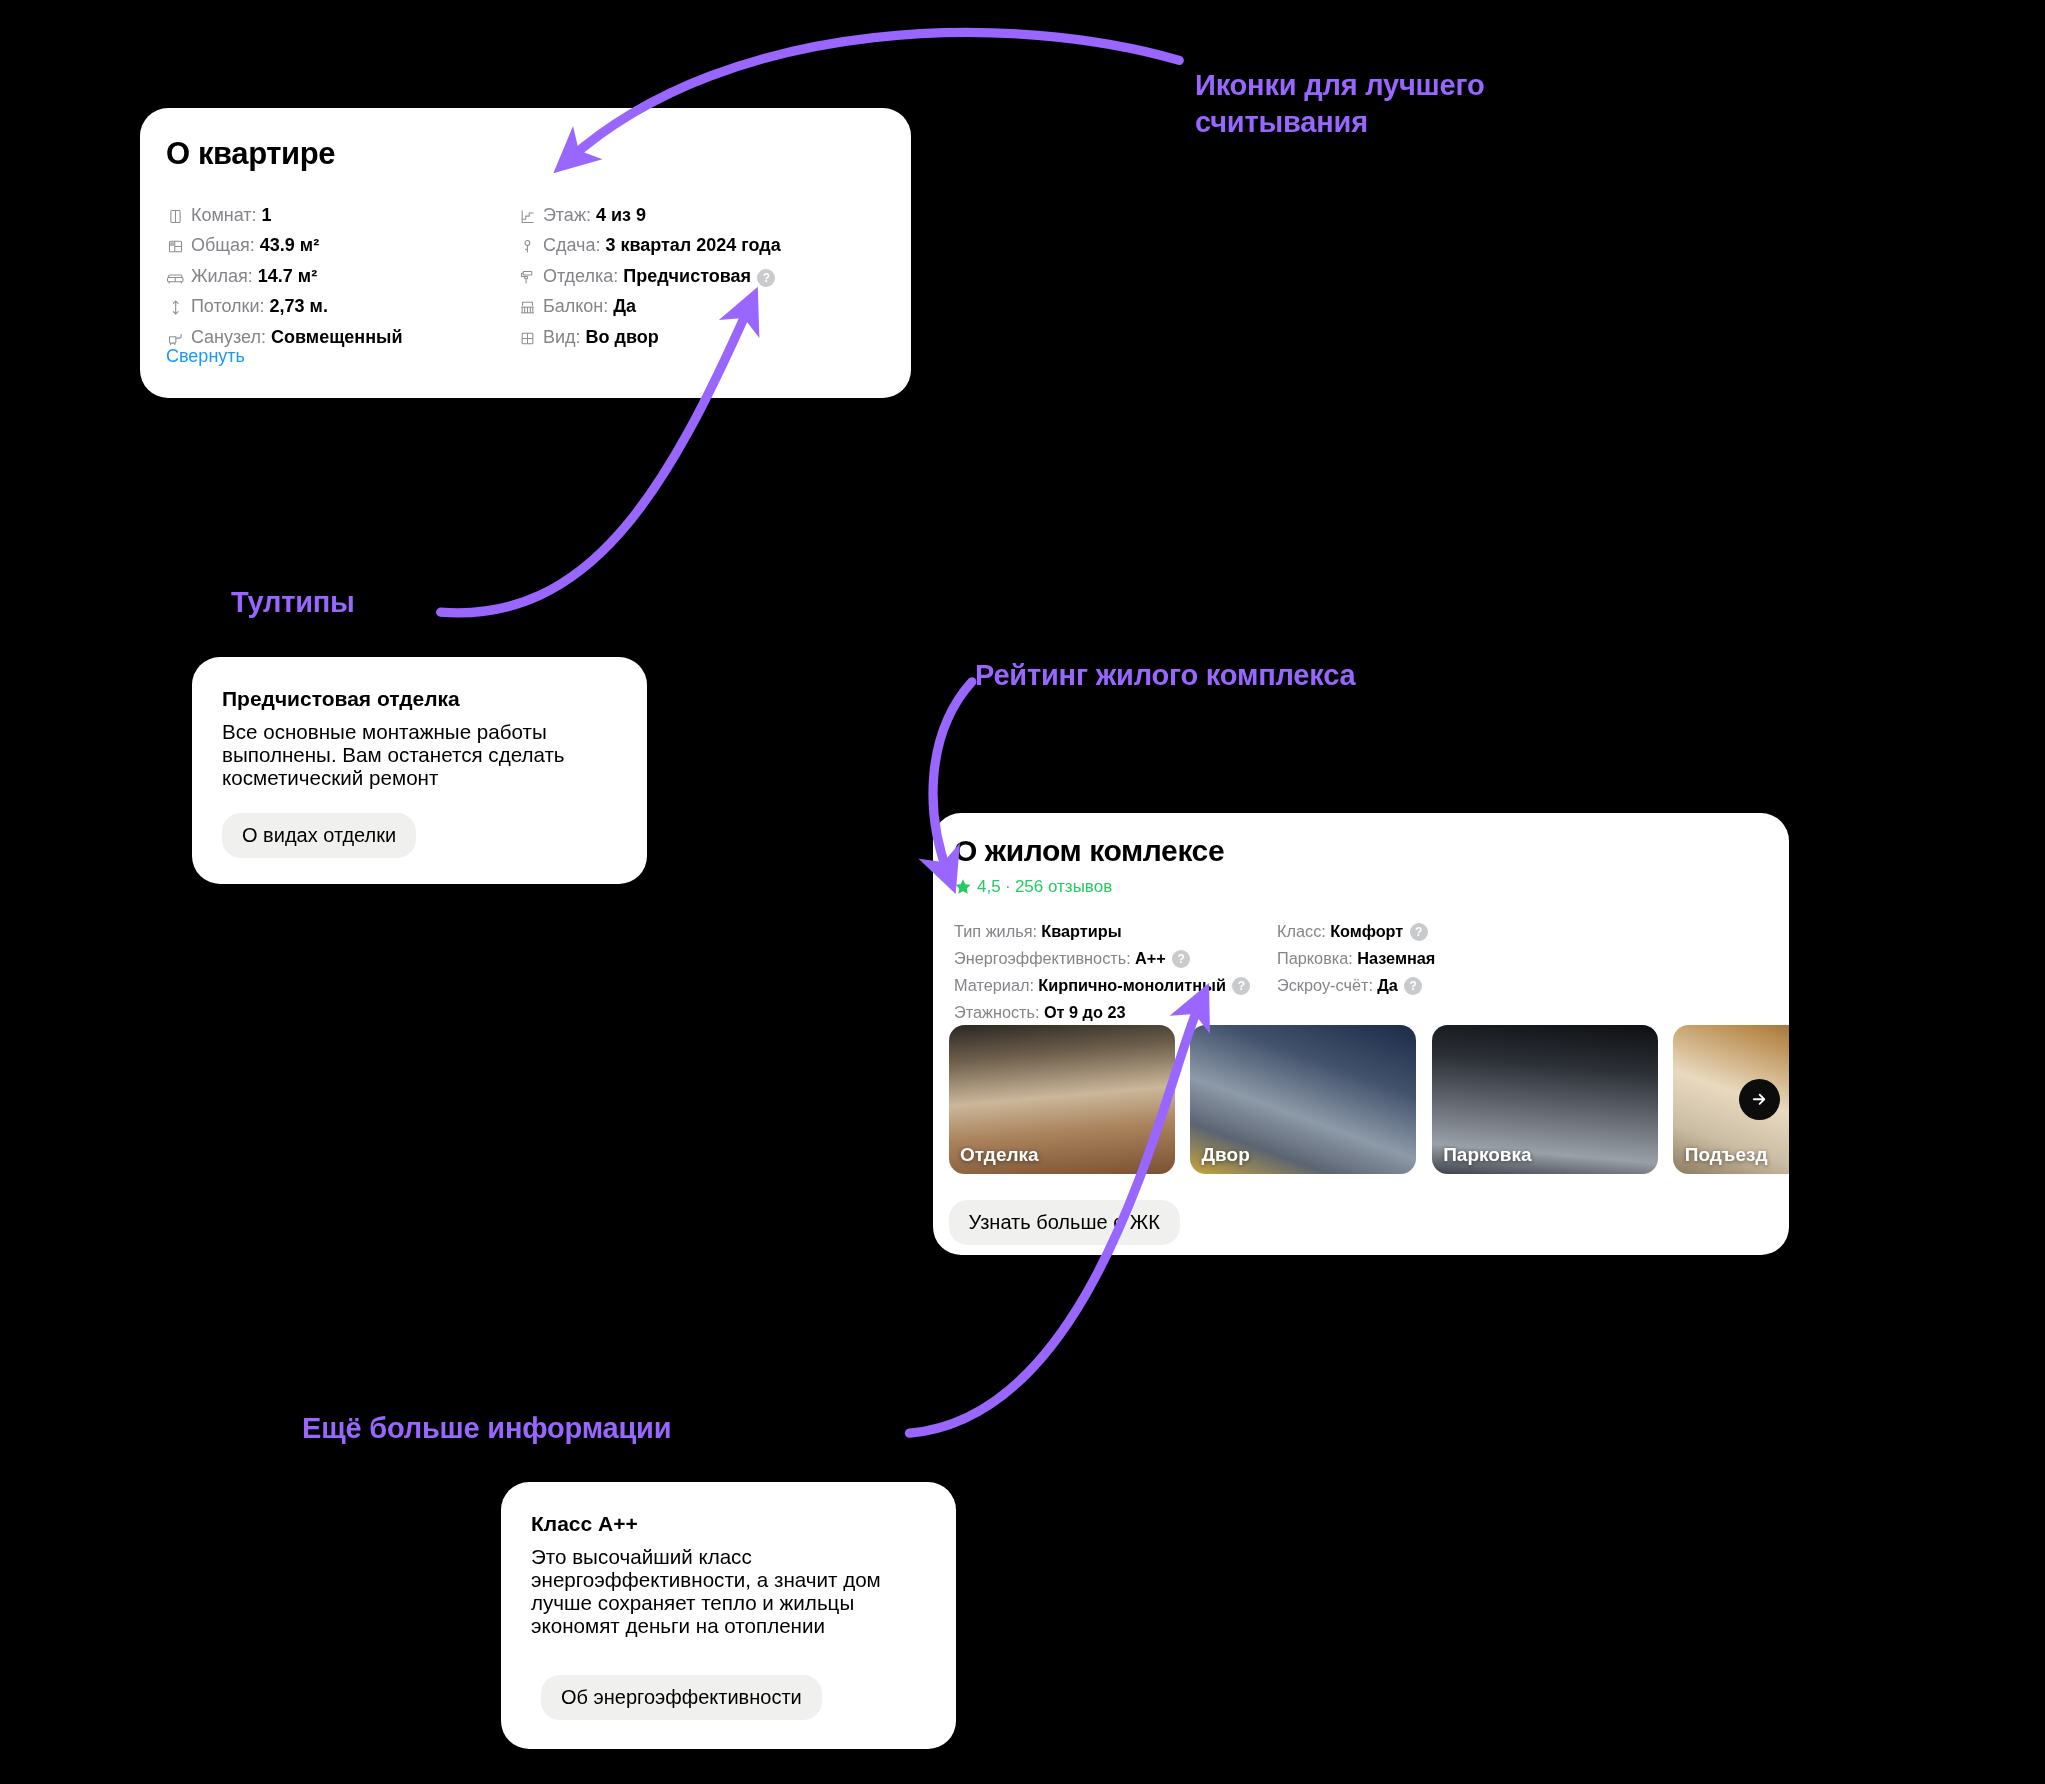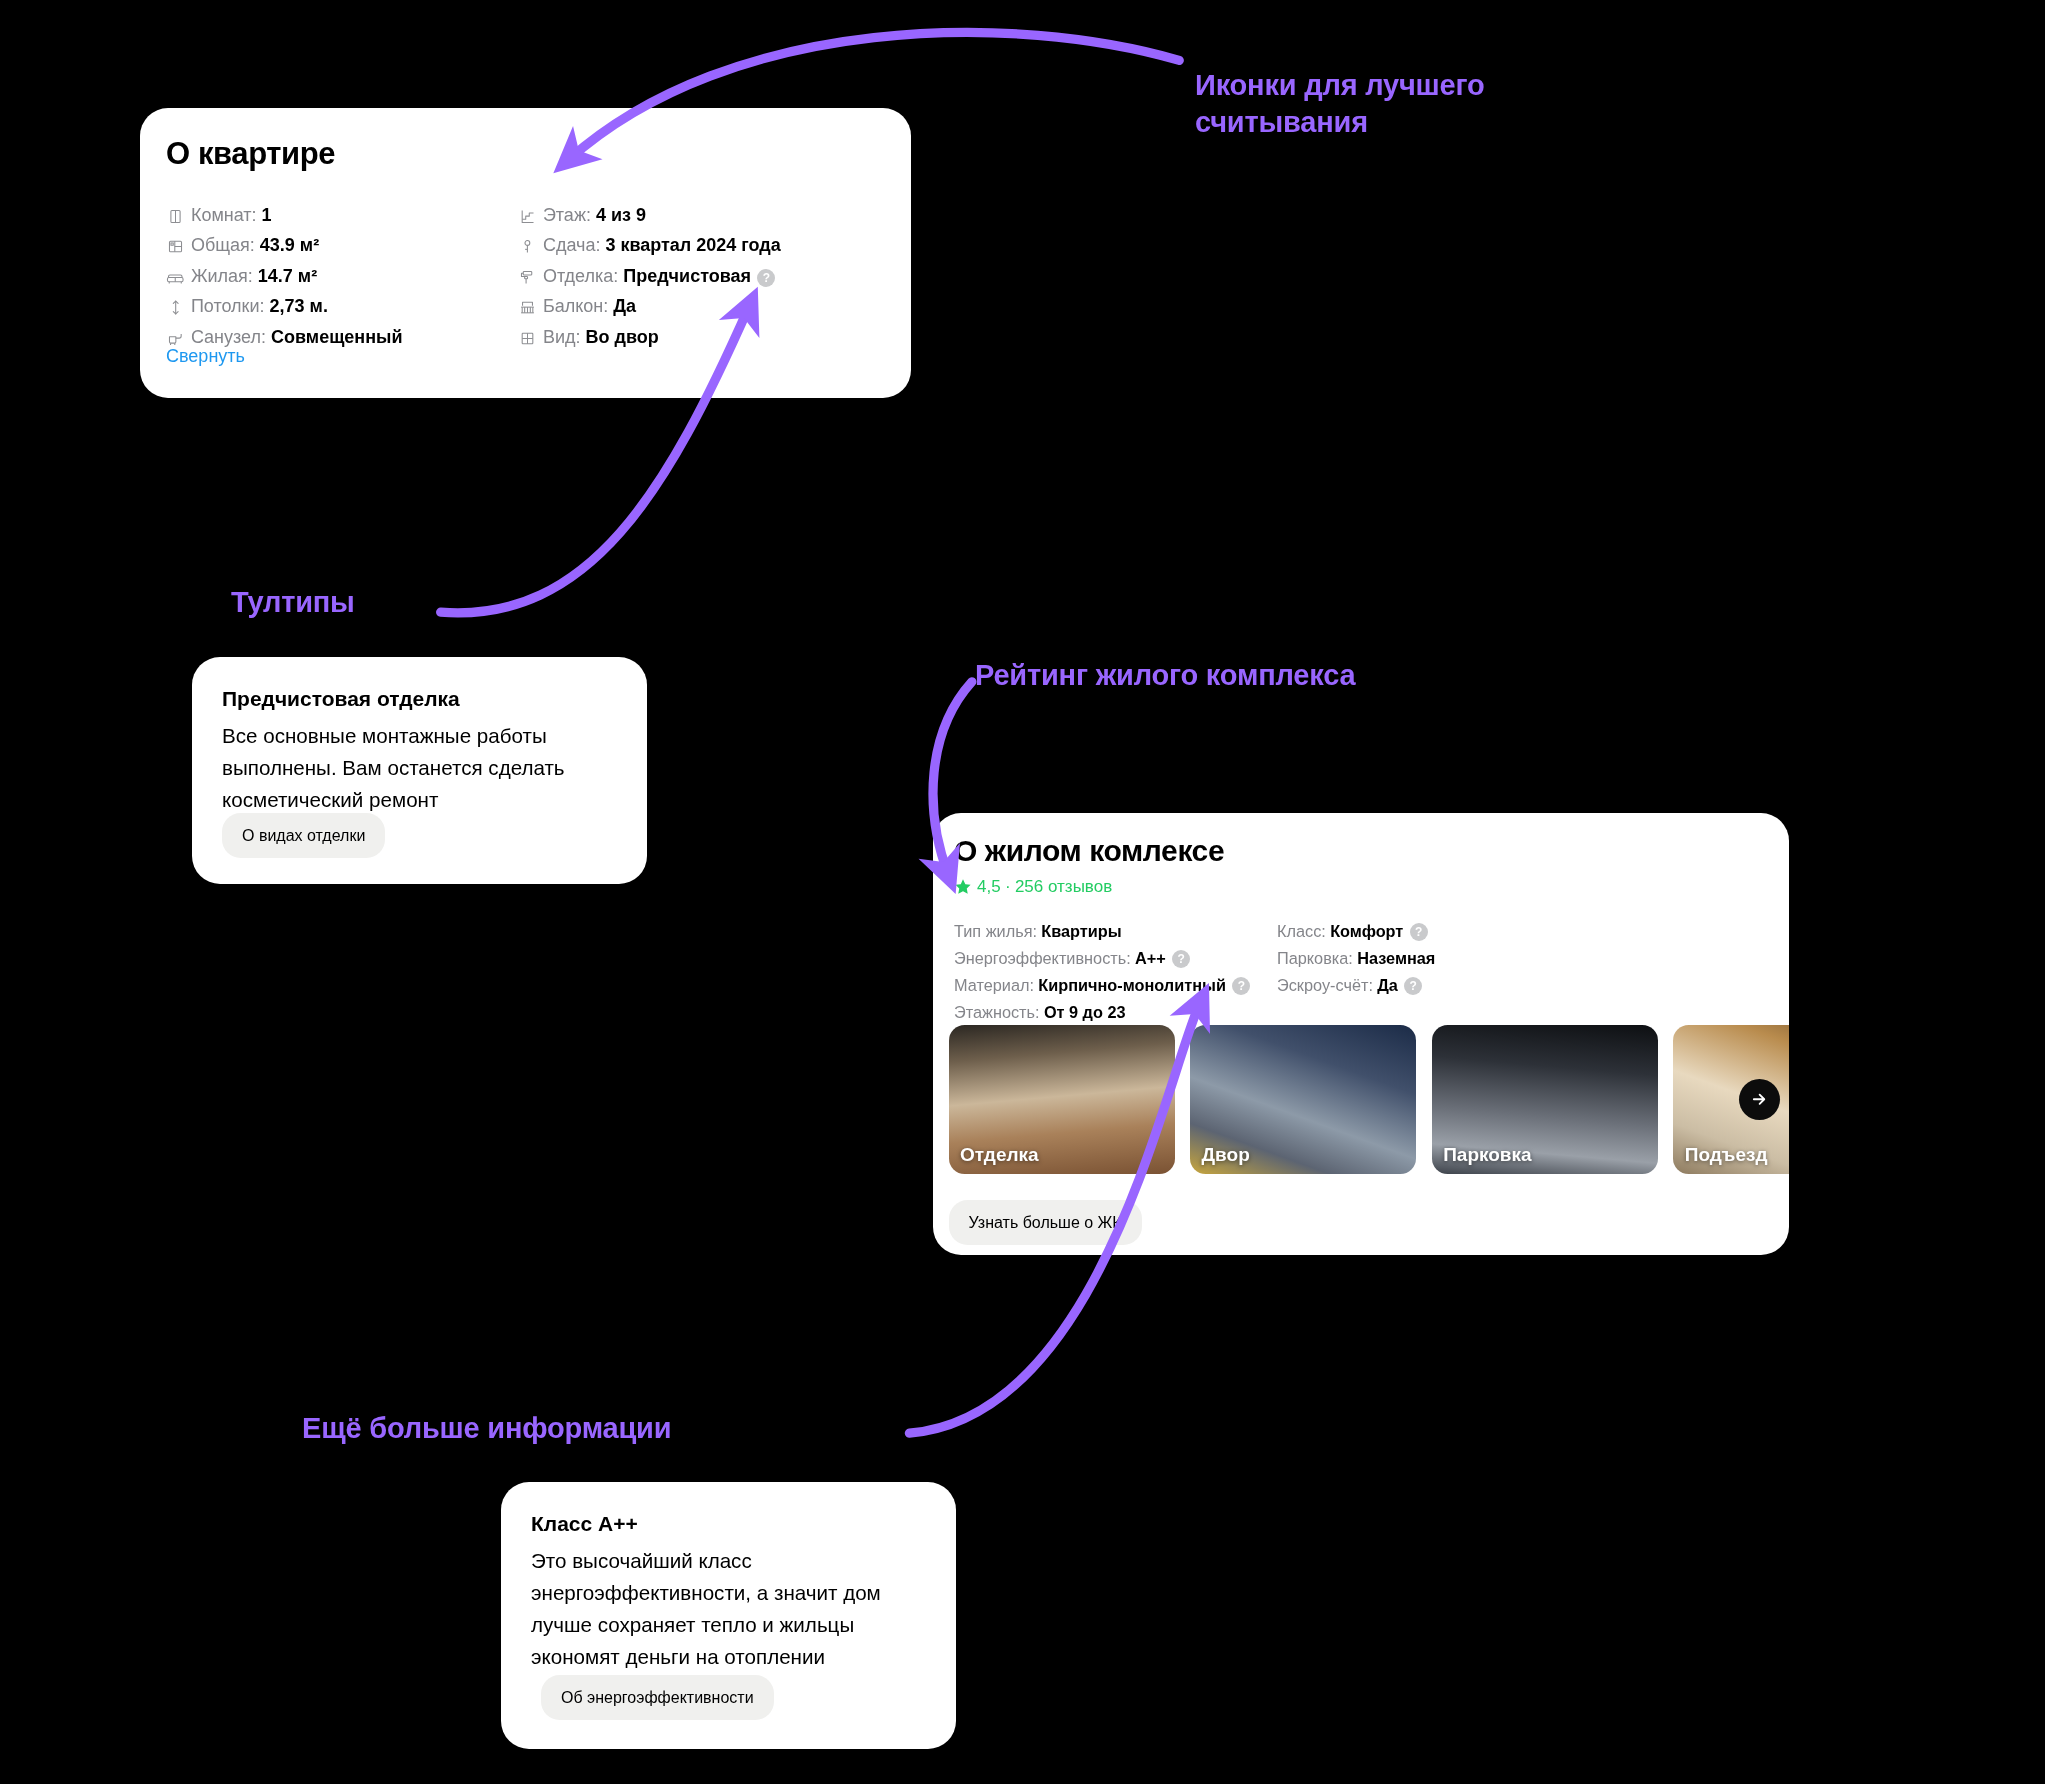--- a/index.html
+++ b/index.html
@@ -55,28 +55,28 @@
   
   .tip-card { background: #fff; border-radius: 28px; }
   #tip-finish { left: 192px; top: 657px; width: 455px; height: 227px; padding-left: 16px; }
   #tip-energy { left: 501px; top: 1482px; width: 455px; height: 267px; }
   .tip-title {
     position: absolute; left: 30px; top: 30px;
     font-size: 21px; font-weight: 700; color: #000;
   }
   .tip-body {
     position: absolute; left: 30px; width: 384px;
-    font-size: 20.6px; line-height: 32px; color: #000;
+    font-size: 20.6px; line-height: 23px; color: #000;
   }
   #tip-finish .tip-body { top: 63px; }
   #tip-energy .tip-body { top: 63px; }
   .pill-btn {
     position: absolute;
     background: #f0f0ee; border: none; border-radius: 18.5px;
-    font-family: inherit; font-size: 16px; color: #000;
+    font-family: inherit; font-size: 20px; color: #000;
     padding: 0 20px; height: 45px; cursor: pointer;
     display: inline-flex; align-items: center;
   }
   #tip-finish .pill-btn { left: 30px; top: 156px; }
   #tip-energy .pill-btn { left: 40px; top: 193px; }
 
   
   #zk-card { left: 933px; top: 813px; width: 856px; height: 442px; }
   .zk-title {
     position: absolute; left: 21px; top: 21px;

